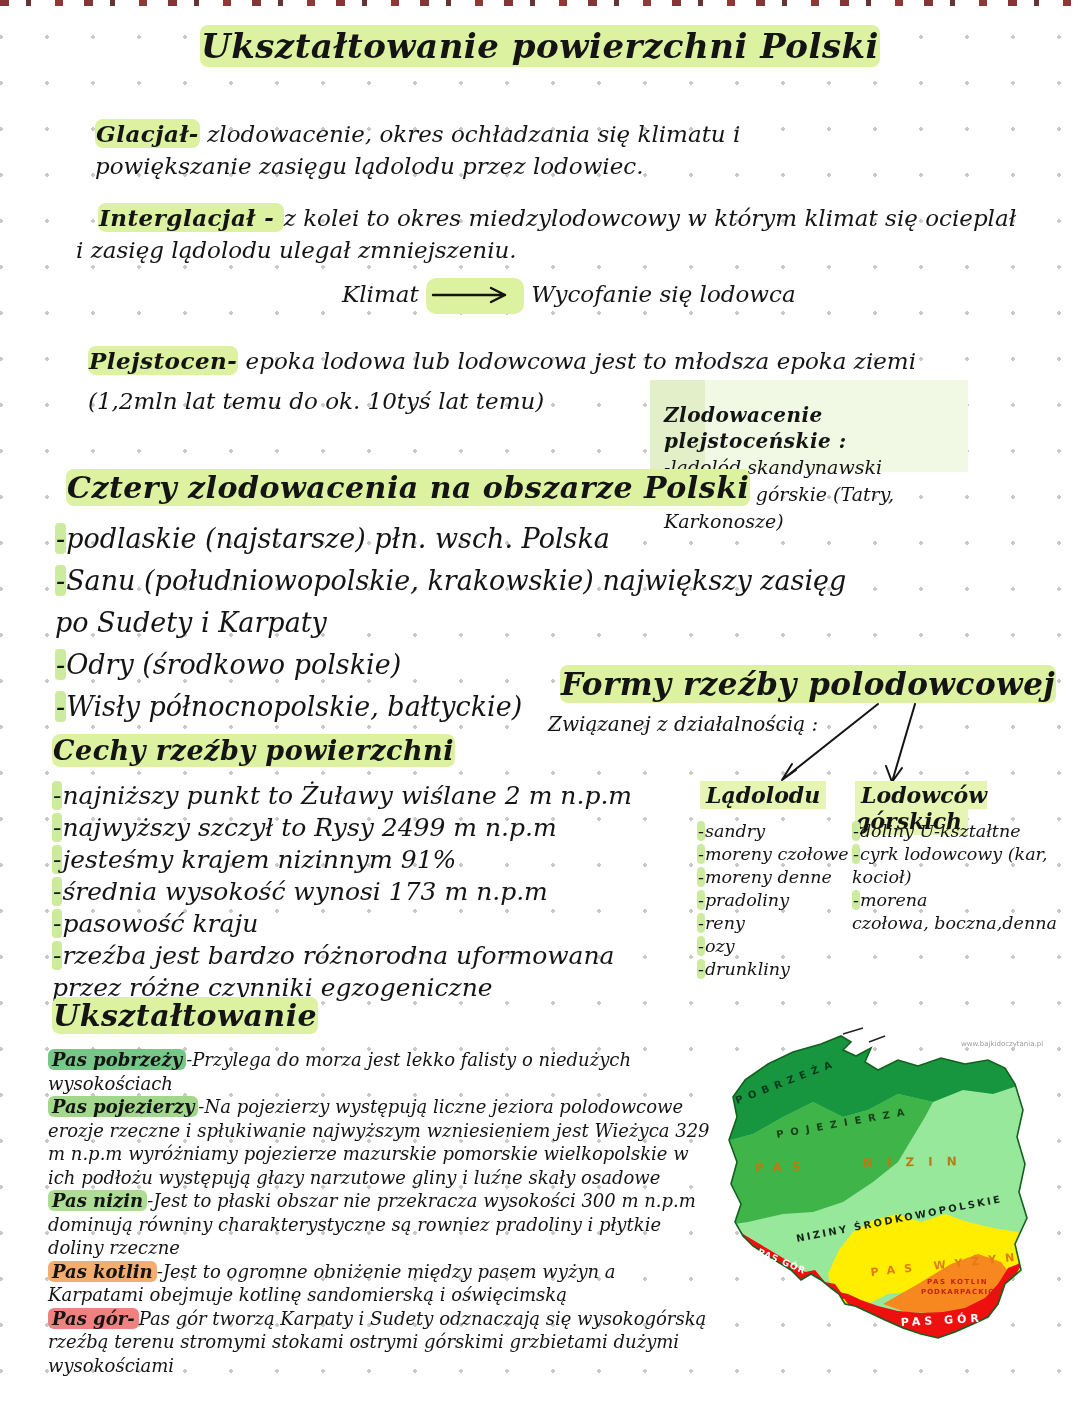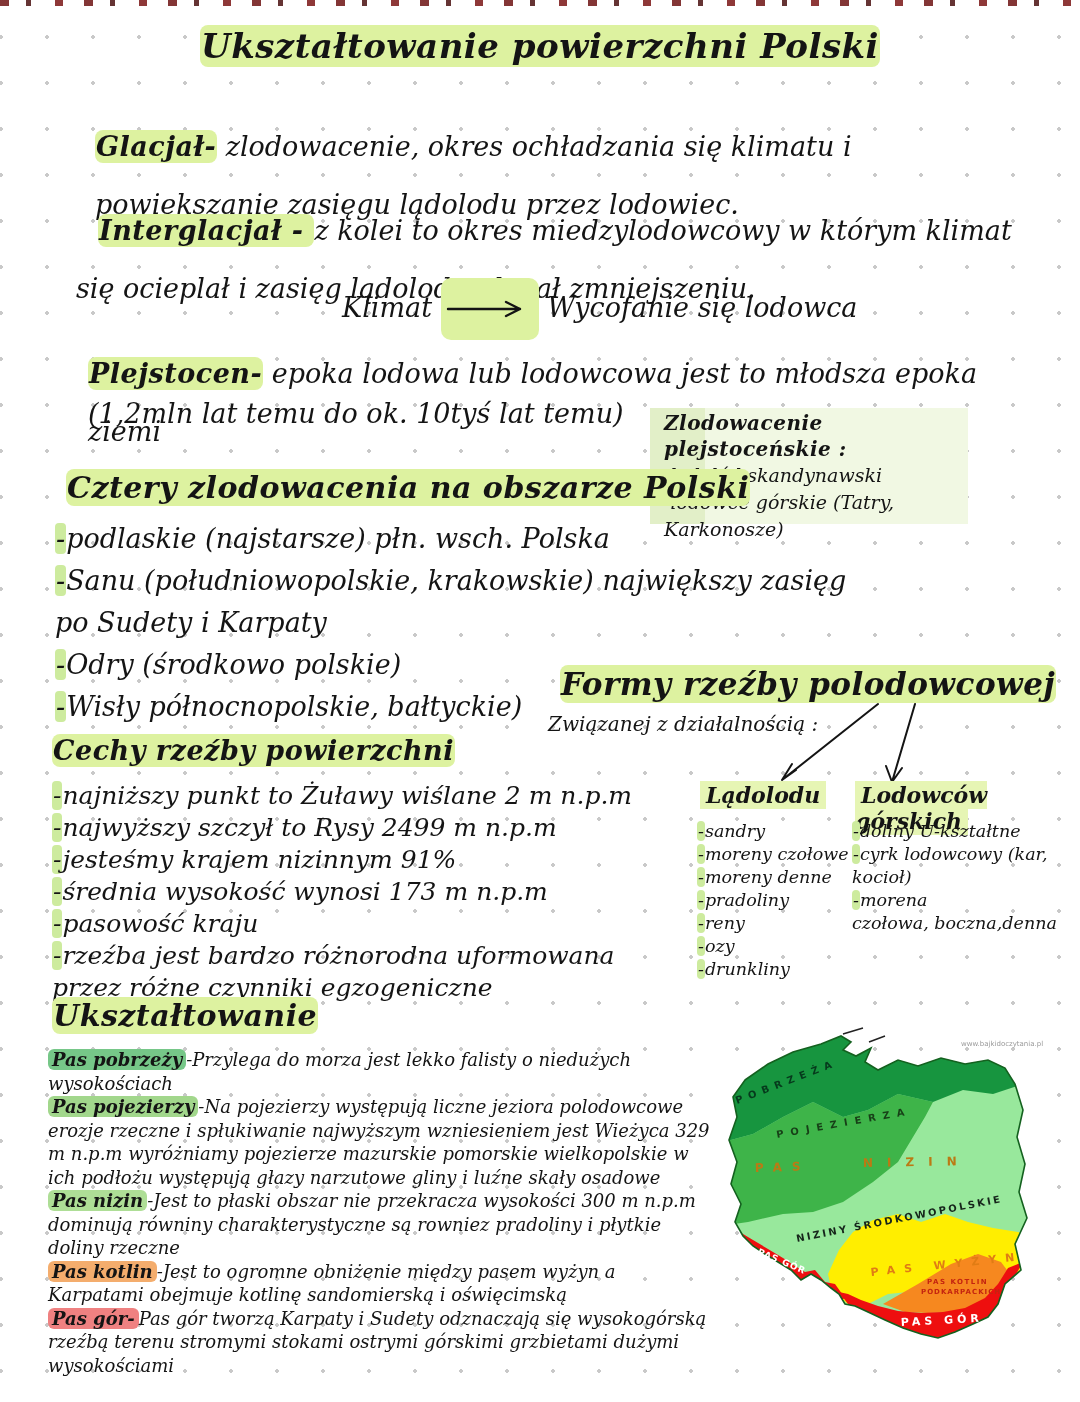--- a/index.html
+++ b/index.html
@@ -19,25 +19,25 @@
       #7a1515 55px 63px, rgba(0,0,0,0) 63px 84px);
     opacity:.85;
   }
   .it{font-style:italic;}
   .script{font-style:italic;font-weight:bold;letter-spacing:.5px;}
   .hl{background:#ddf2a0;border-radius:8px;padding:1px 1px;box-decoration-break:clone;-webkit-box-decoration-break:clone;}
   .hl-soft{background:#e6f5b4;border-radius:0;padding:1px 6px;}
   .dash{background:#cdeb9e;border-radius:4px;padding:0 1px;}
   .abs{position:absolute;}
   .title-row{position:absolute;top:26px;left:0;width:1080px;text-align:center;font-size:34px;}
-  .body-par{font-size:27px;line-height:58px;font-style:italic;}
+  .body-par{font-size:23px;line-height:32px;font-style:italic;}
   .sidebox{
-    position:absolute;left:650px;top:408px;width:318px;height:116px;
+    position:absolute;left:650px;top:380px;width:318px;height:92px;
     background:linear-gradient(90deg,#e2efc8 0 55px,#f1f8e3 55px);
-    padding:2px 0 0 14px;box-sizing:border-box;
+    padding:22px 0 0 14px;box-sizing:border-box;
   }
   .sidebox .bx-title{font-size:20px;line-height:26px;}
   .sidebox .bx-item{font-size:19px;line-height:27px;font-style:italic;}
   .list-big{font-size:27px;line-height:42px;font-style:italic;}
   .cechy-list{font-size:25px;line-height:32px;font-style:italic;}
   .sub-head{font-size:22px;font-weight:bold;font-style:italic;}
   .sub-list{font-size:17.5px;line-height:23px;font-style:italic;}
   .pas{font-size:18px;line-height:23.5px;font-style:italic;}
   .pas p{margin:0;}
   .pas .lbl{font-weight:bold;border-radius:6px;padding:0 4px;}

